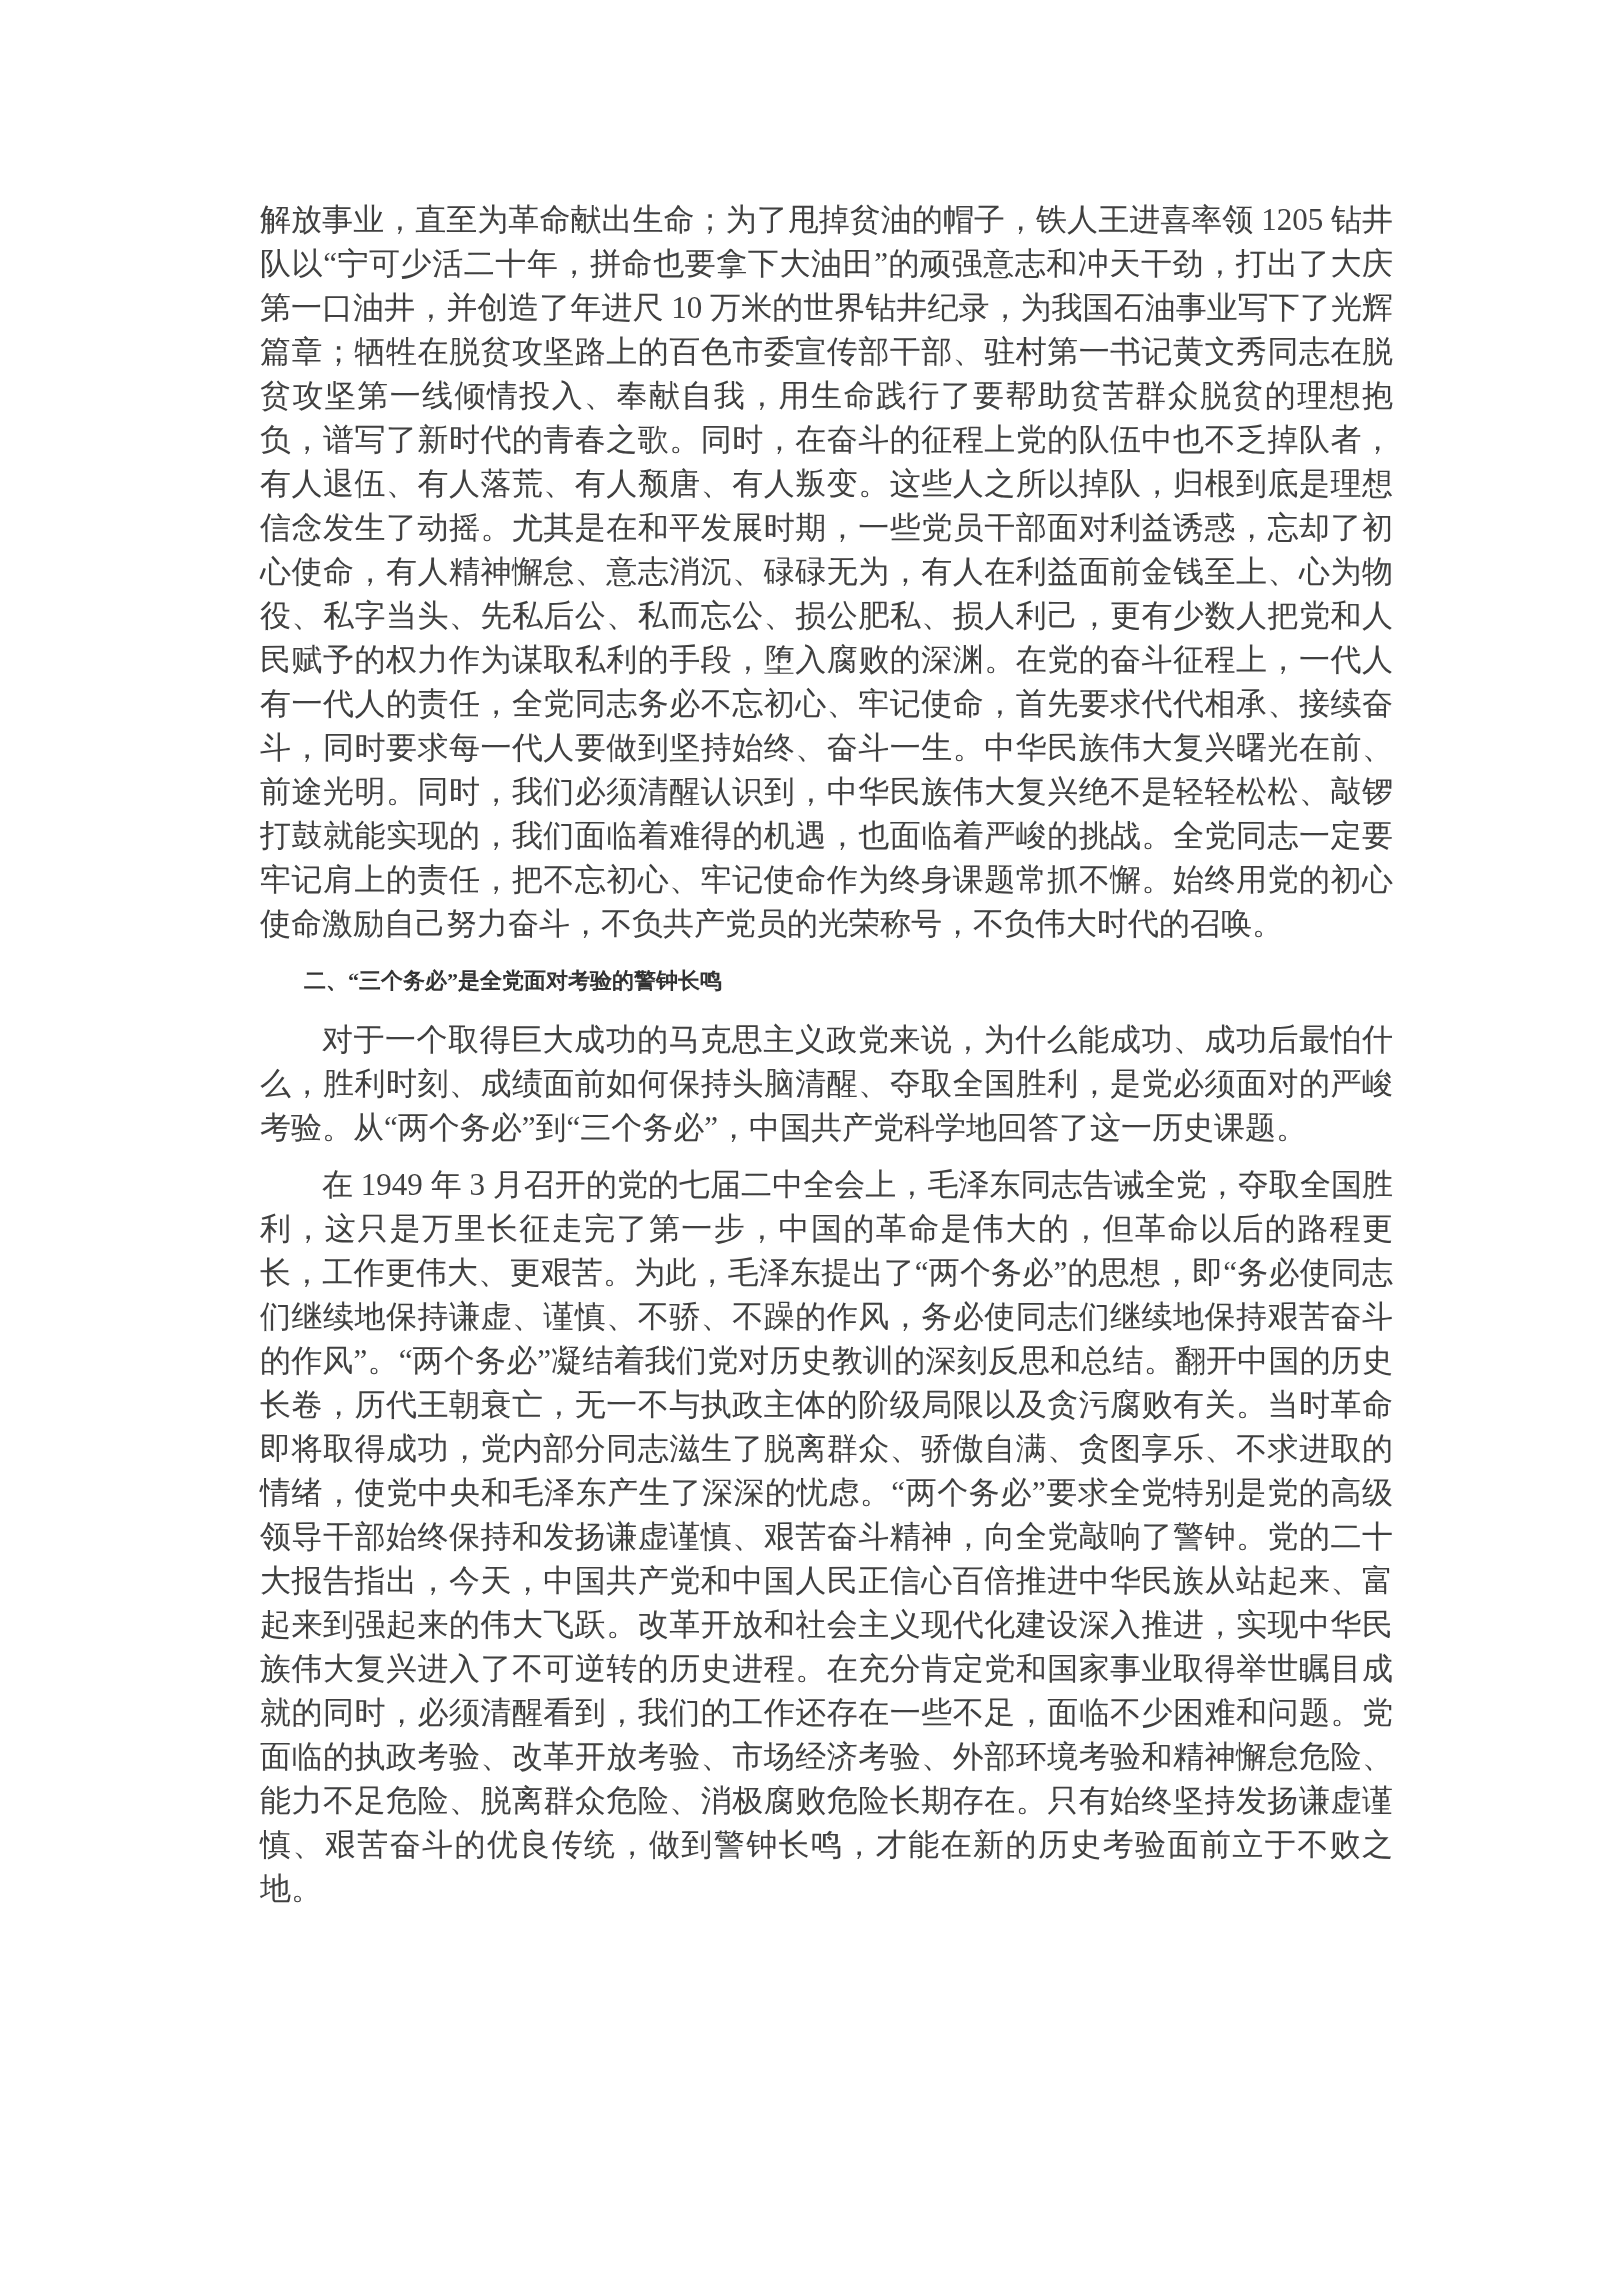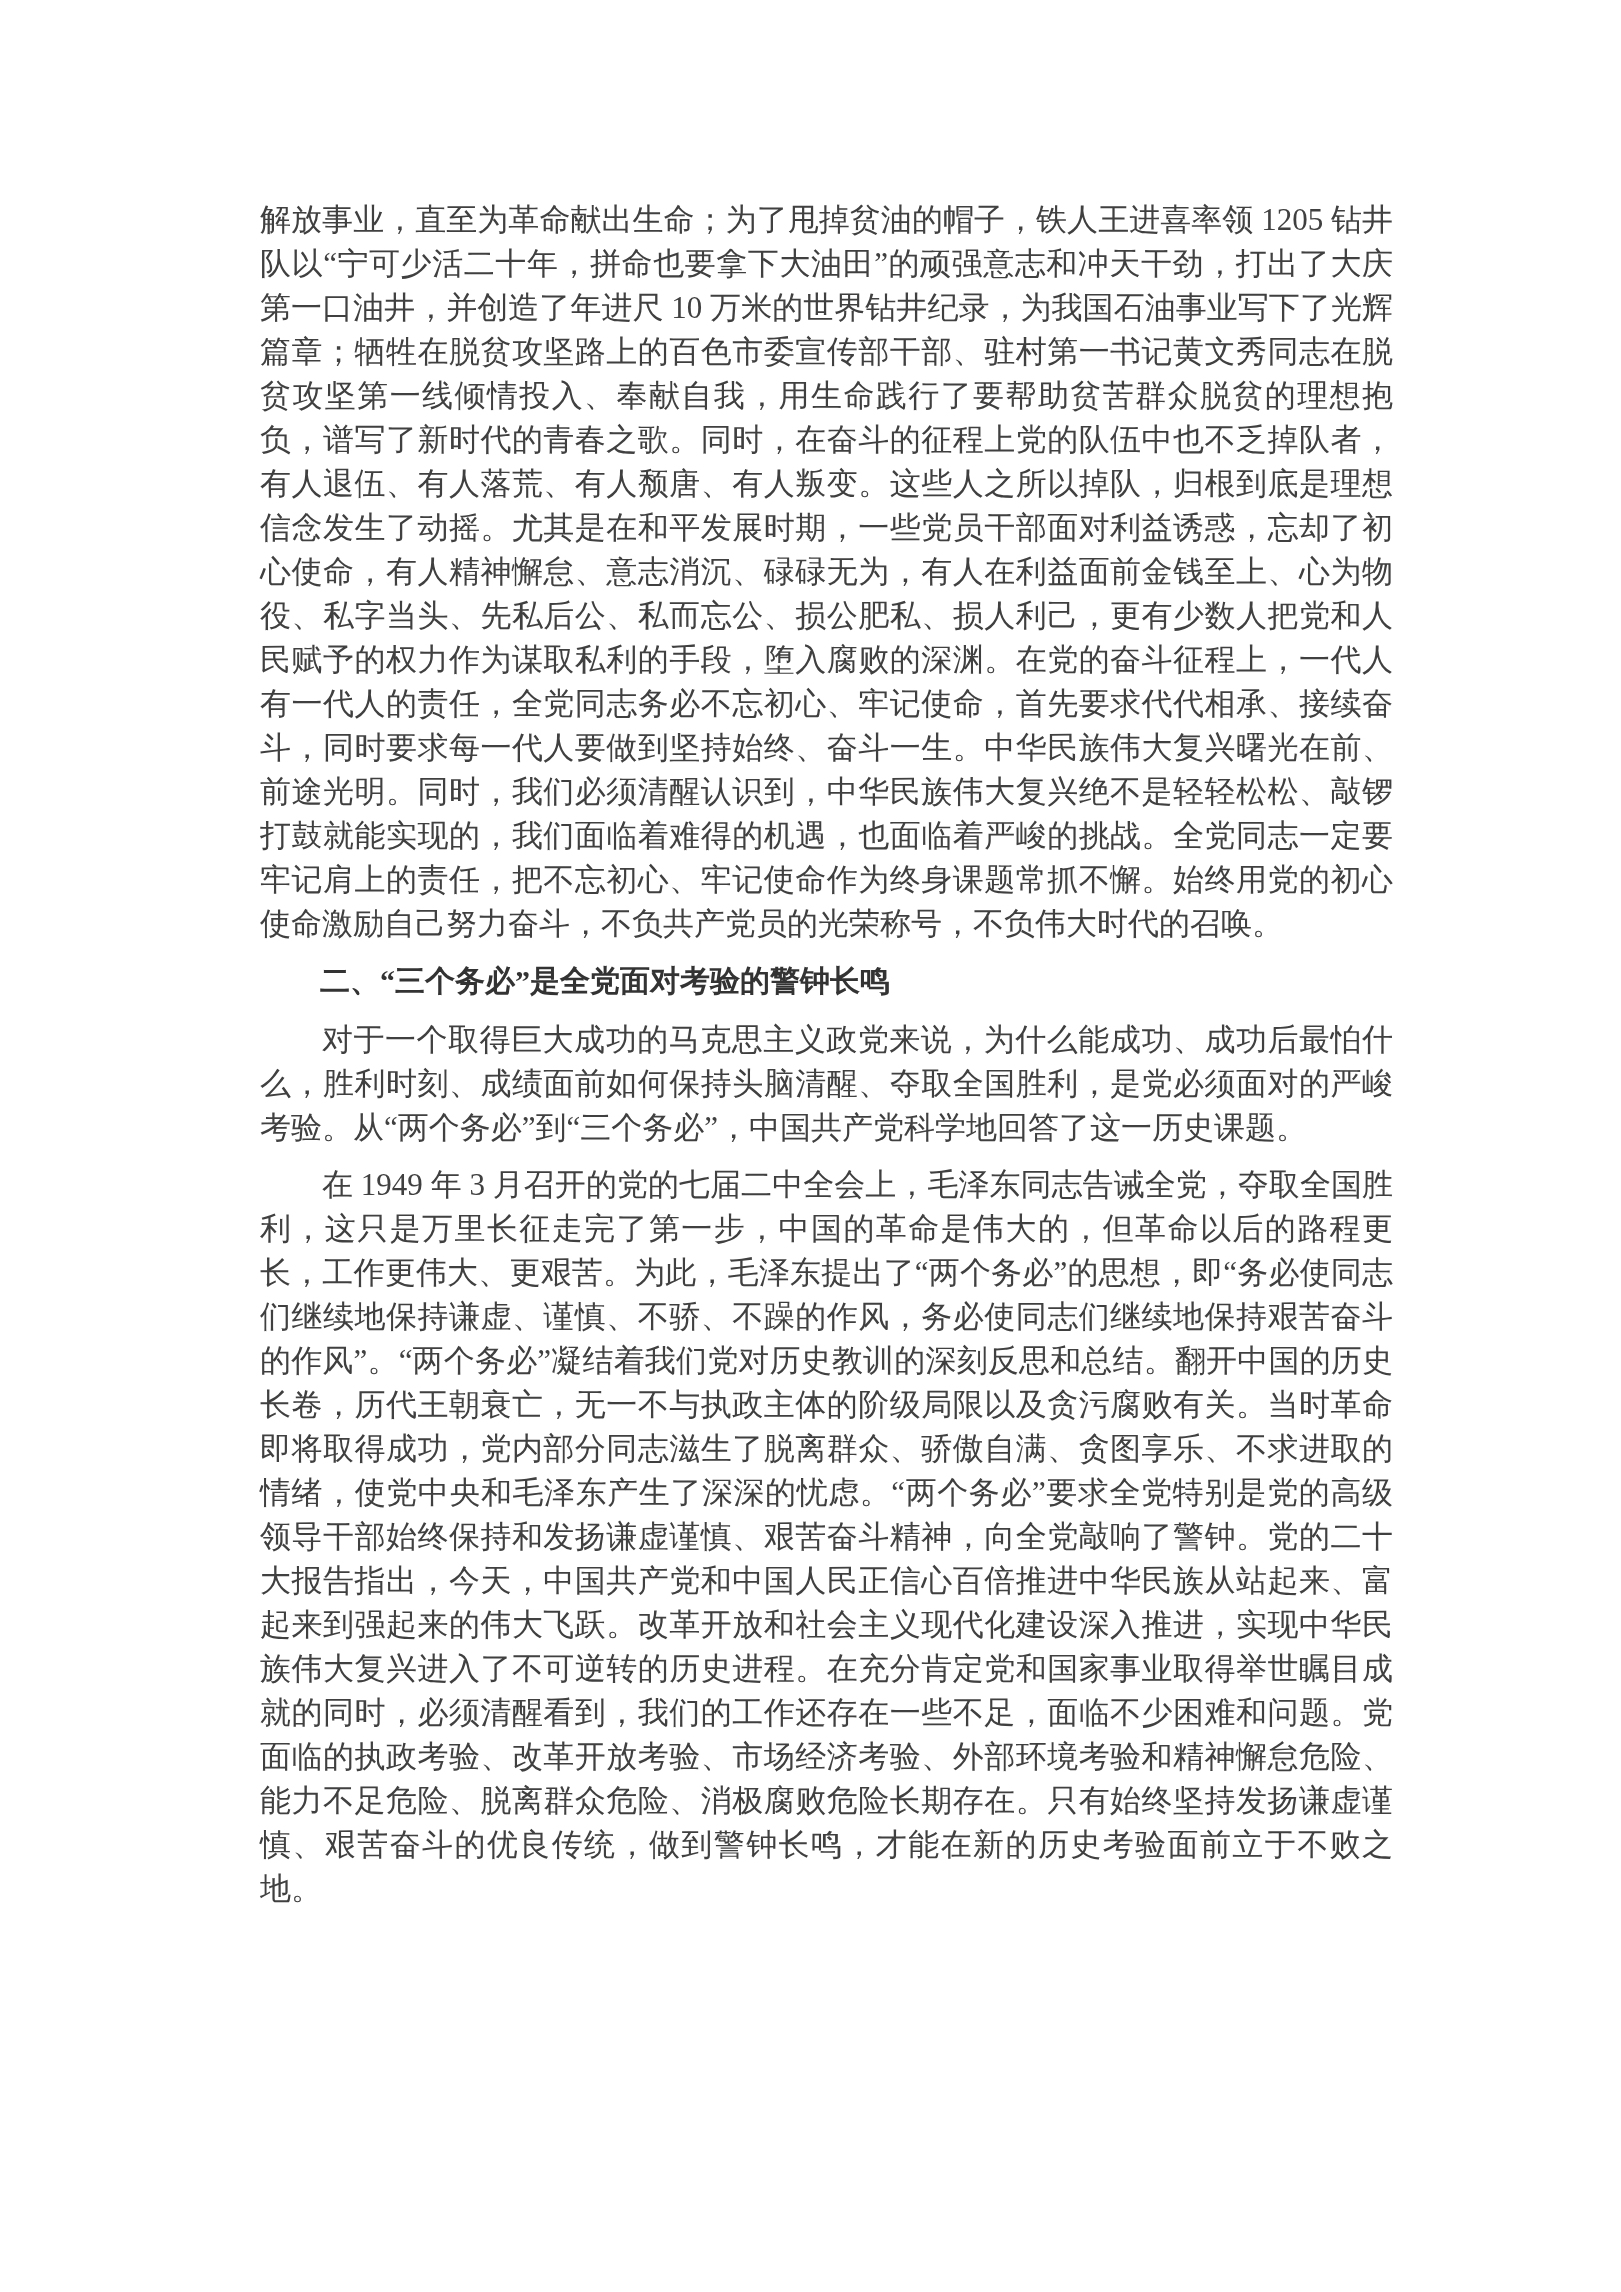--- a/index.html
+++ b/index.html
@@ -38,18 +38,18 @@
     color: #333333;
     margin: 2px 0 15.7px 0;
   }
 </style>
 </head>
 <body>
 
 <div class="page">
   <div class="text-block">
     <p class="para">解放事业，直至为革命献出生命；为了甩掉贫油的帽子，铁人王进喜率领 1205 钻井队以“宁可少活二十年，拼命也要拿下大油田”的顽强意志和冲天干劲，打出了大庆第一口油井，并创造了年进尺 10 万米的世界钻井纪录，为我国石油事业写下了光辉篇章；牺牲在脱贫攻坚路上的百色市委宣传部干部、驻村第一书记黄文秀同志在脱贫攻坚第一线倾情投入、奉献自我，用生命践行了要帮助贫苦群众脱贫的理想抱负，谱写了新时代的青春之歌。同时，在奋斗的征程上党的队伍中也不乏掉队者，有人退伍、有人落荒、有人颓唐、有人叛变。这些人之所以掉队，归根到底是理想信念发生了动摇。尤其是在和平发展时期，一些党员干部面对利益诱惑，忘却了初心使命，有人精神懈怠、意志消沉、碌碌无为，有人在利益面前金钱至上、心为物役、私字当头、先私后公、私而忘公、损公肥私、损人利己，更有少数人把党和人民赋予的权力作为谋取私利的手段，堕入腐败的深渊。在党的奋斗征程上，一代人有一代人的责任，全党同志务必不忘初心、牢记使命，首先要求代代相承、接续奋斗，同时要求每一代人要做到坚持始终、奋斗一生。中华民族伟大复兴曙光在前、前途光明。同时，我们必须清醒认识到，中华民族伟大复兴绝不是轻轻松松、敲锣打鼓就能实现的，我们面临着难得的机遇，也面临着严峻的挑战。全党同志一定要牢记肩上的责任，把不忘初心、牢记使命作为终身课题常抓不懈。始终用党的初心使命激励自己努力奋斗，不负共产党员的光荣称号，不负伟大时代的召唤。</p>
-    <h2 class="heading" style="font-size:30px; line-height:44px;">二、“三个务必”是全党面对考验的警钟长鸣</h2>
+    <h2 class="heading" style="font-size:22px; line-height:44px;">二、“三个务必”是全党面对考验的警钟长鸣</h2>
     <p class="para indent">对于一个取得巨大成功的马克思主义政党来说，为什么能成功、成功后最怕什么，胜利时刻、成绩面前如何保持头脑清醒、夺取全国胜利，是党必须面对的严峻考验。从“两个务必”到“三个务必”，中国共产党科学地回答了这一历史课题。</p>
     <p class="para indent">在 1949 年 3 月召开的党的七届二中全会上，毛泽东同志告诫全党，夺取全国胜利，这只是万里长征走完了第一步，中国的革命是伟大的，但革命以后的路程更长，工作更伟大、更艰苦。为此，毛泽东提出了“两个务必”的思想，即“务必使同志们继续地保持谦虚、谨慎、不骄、不躁的作风，务必使同志们继续地保持艰苦奋斗的作风”。“两个务必”凝结着我们党对历史教训的深刻反思和总结。翻开中国的历史长卷，历代王朝衰亡，无一不与执政主体的阶级局限以及贪污腐败有关。当时革命即将取得成功，党内部分同志滋生了脱离群众、骄傲自满、贪图享乐、不求进取的情绪，使党中央和毛泽东产生了深深的忧虑。“两个务必”要求全党特别是党的高级领导干部始终保持和发扬谦虚谨慎、艰苦奋斗精神，向全党敲响了警钟。党的二十大报告指出，今天，中国共产党和中国人民正信心百倍推进中华民族从站起来、富起来到强起来的伟大飞跃。改革开放和社会主义现代化建设深入推进，实现中华民族伟大复兴进入了不可逆转的历史进程。在充分肯定党和国家事业取得举世瞩目成就的同时，必须清醒看到，我们的工作还存在一些不足，面临不少困难和问题。党面临的执政考验、改革开放考验、市场经济考验、外部环境考验和精神懈怠危险、能力不足危险、脱离群众危险、消极腐败危险长期存在。只有始终坚持发扬谦虚谨慎、艰苦奋斗的优良传统，做到警钟长鸣，才能在新的历史考验面前立于不败之地。</p>
   </div>
 </div>
 
 
 </body></html>

